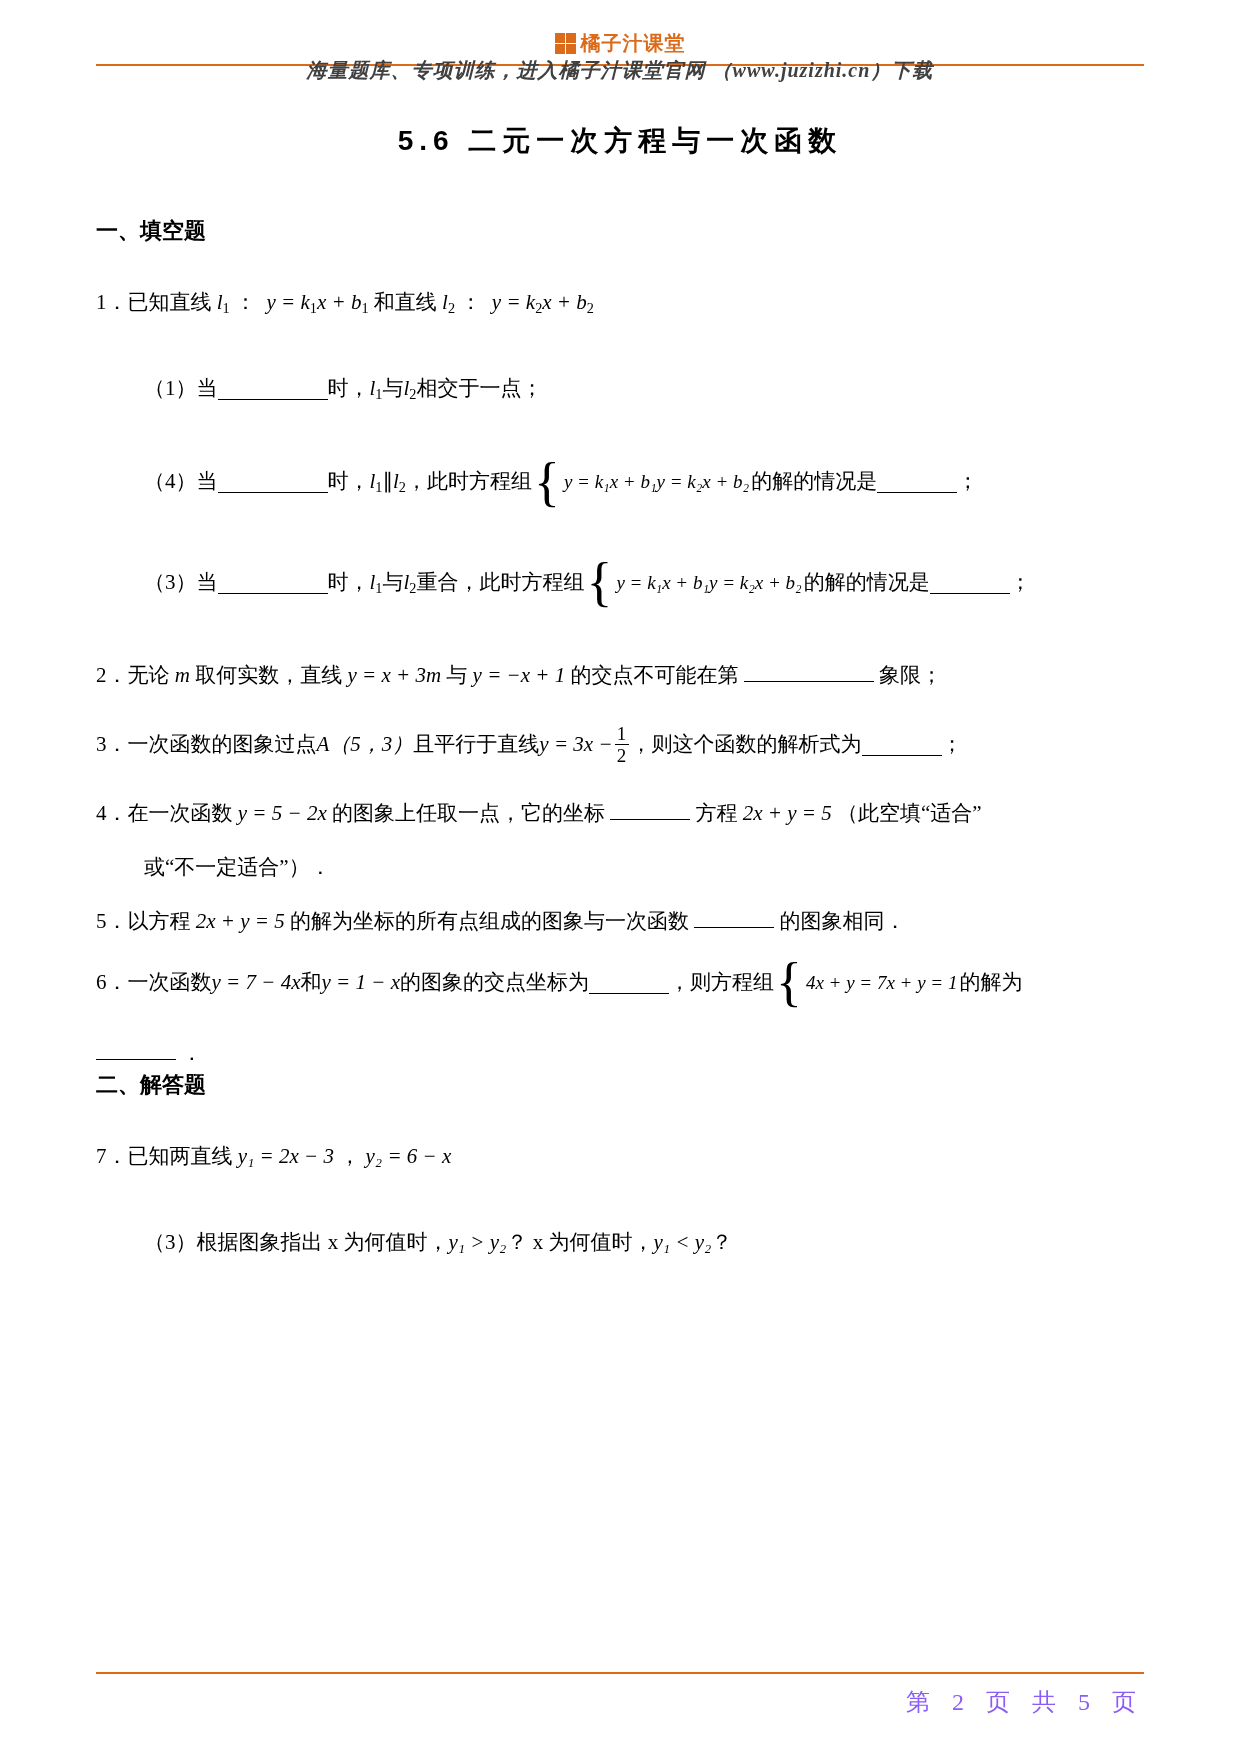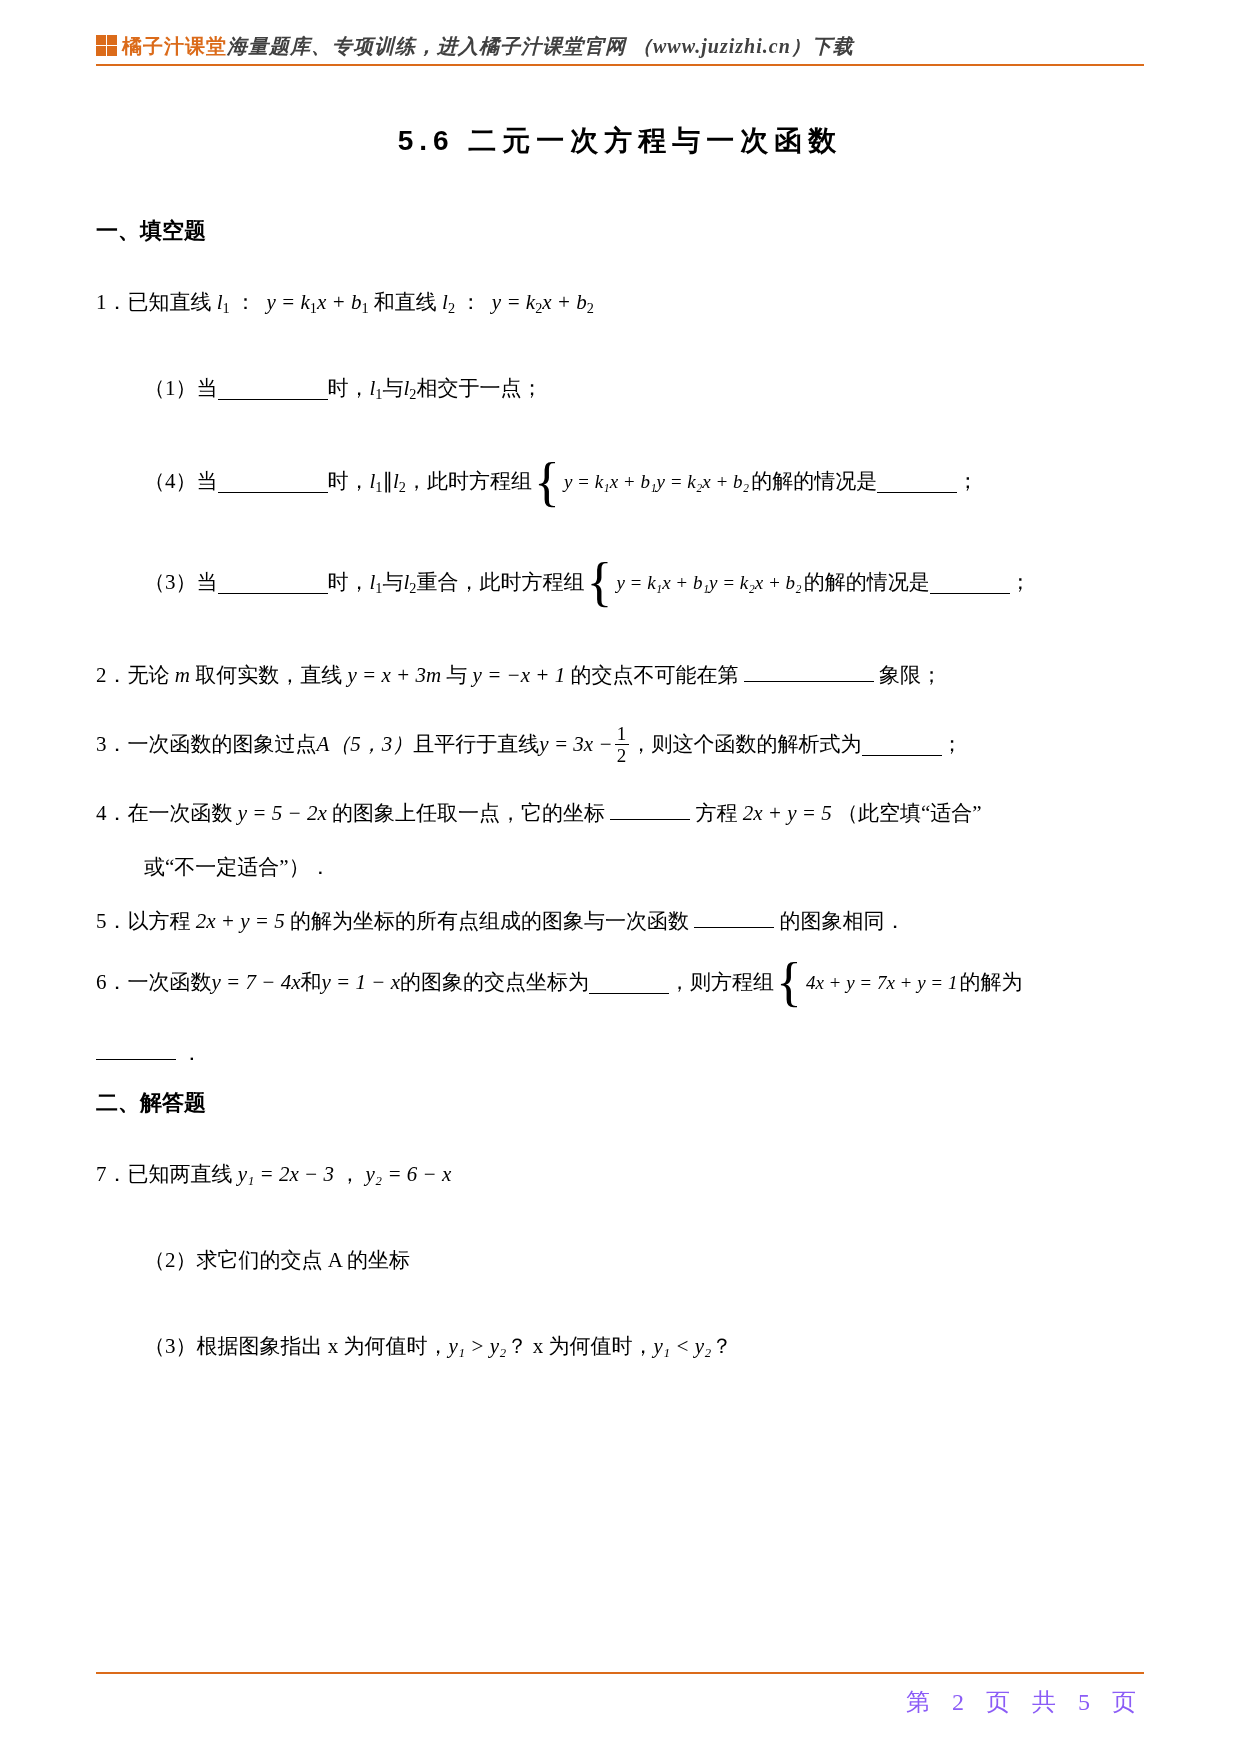--- a/index.html
+++ b/index.html
@@ -12,22 +12,24 @@
       color: #000;
     }
     .page {
       position: absolute;
       left: 96px;
       top: 30px;
       width: 1048px;
     }
     .header-row {
       display: flex;
+      justify-content: space-between;
       align-items: center;
       height: 32px;
+      flex-direction: column;
     }
     .logo-block {
       display: flex;
       align-items: center;
       gap: 4px;
     }
     .logo-squares {
       position: relative;
       width: 22px;
       height: 22px;
@@ -73,21 +75,20 @@
     .section-head {
       font-family: "SimHei", "黑体", sans-serif;
       font-weight: bold;
       font-size: 22px;
       margin-top: 56px;
     }
     .section-head2 {
       font-family: Liberation Sans, sans-serif;
       font-weight: bold;
       font-size: 22px;
-      margin-top: 18px;
     }
     .qline {
       font-size: 21px;
       line-height: 1.6;
       margin-top: 40px;
     }
     .subline {
       font-size: 21px;
       line-height: 1.6;
       margin-top: 52px;
@@ -321,23 +322,20 @@
 
   <div class="section-head2">二、解答题</div>
 
   <div class="qline">
     <span>7．已知两直线 </span>
     <span class="math">y₁ = 2x − 3</span>
     <span>，</span>
     <span class="math">y₂ = 6 − x</span>
   </div>
   <div class="subline">
-    <span>（2）求它们的交点 A 的坐标</span>
-  </div>
-  <div class="subline">
     <span>（3）根据图象指出 x 为何值时，</span>
     <span class="math">y₁ &gt; y₂</span>
     <span> ？ x 为何值时，</span>
     <span class="math">y₁ &lt; y₂</span>
     <span> ？</span>
   </div>
 
 </div>
 
 <hr class="footer-rule">

